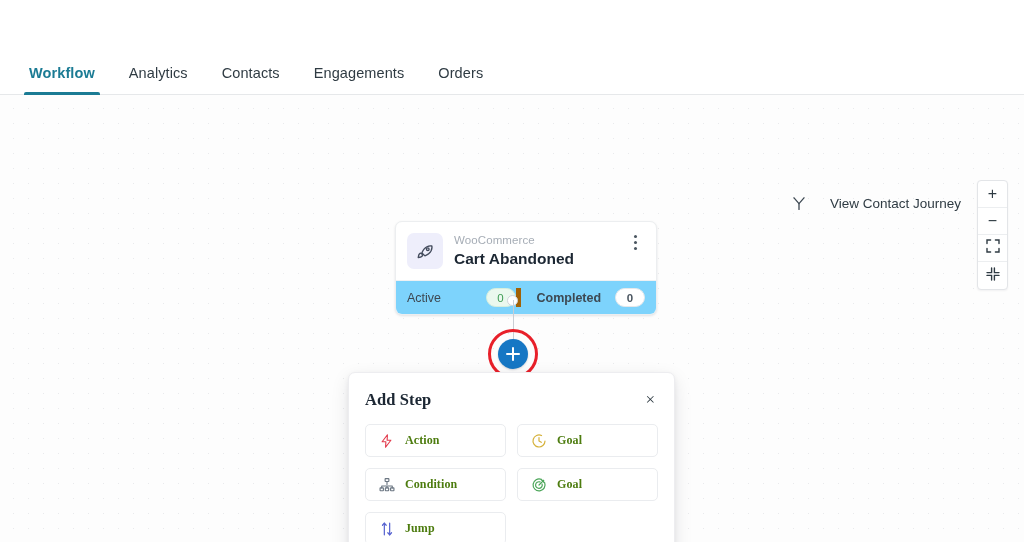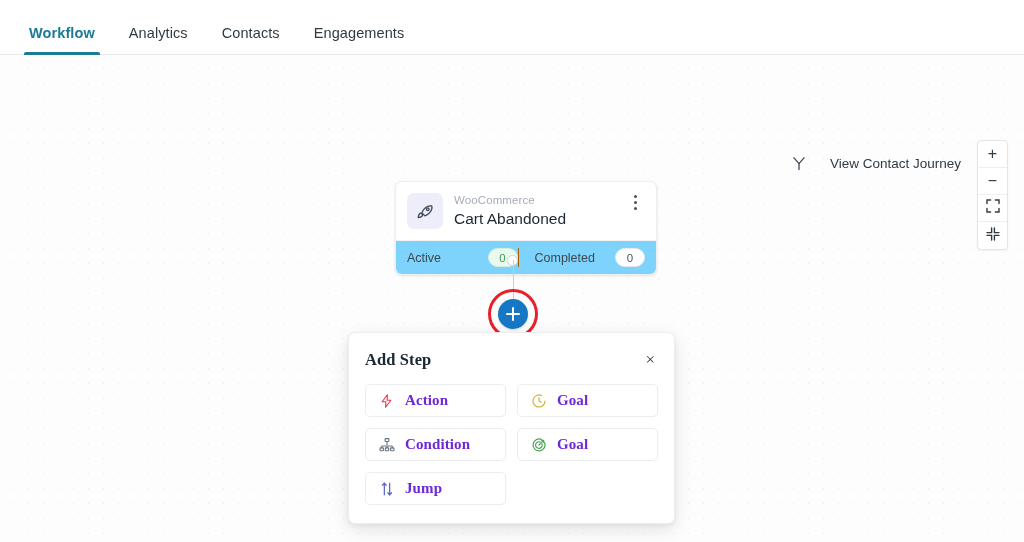--- a/index.html
+++ b/index.html
@@ -2,21 +2,21 @@
 <html><head>
 <meta charset="utf-8">
 <style>
   * { box-sizing: border-box; margin: 0; padding: 0; }
   html, body {
     width: 1024px; height: 542px;
     font-family: "Liberation Sans", sans-serif;
     background: #ffffff;
     overflow: hidden;
   }
-  .app { position: relative; width: 1024px; height: 398px; background:#fff; }
+  .app { position: relative; width: 1024px; height: 398px; background:#fff;margin-top:40px; }
 
   
   .tabbar {
     position: absolute; left:0; top:0; width:1024px; height:55px;
     background:#fff;
     border-bottom: 1px solid #e6e8ea;
     display:flex; align-items:flex-end;
     padding-left: 12px;
   }
   .tab {
@@ -80,42 +80,42 @@
     overflow: hidden;
   }
   .node-top { display:flex; align-items:center; padding: 11px 12px 11px 11px; gap: 11px; }
   .node-iconbox {
     width: 36px; height: 36px; border-radius: 7px;
     background:#eeeefb; flex:none;
     display:flex; align-items:center; justify-content:center;
   }
   .node-text { flex:1; min-width:0; }
   .node-sub { font-size:11.5px; color:#a6adb6; line-height:1.25; letter-spacing:.1px;}
-  .node-title { font-size:15.5px; color:#1c2733; font-weight:400; line-height:1.3; margin-top:1px;}
+  .node-title { font-size:15.5px; color:#1c2733; font-weight:700; line-height:1.3; margin-top:1px;}
   .node-menu {
     width:18px; flex:none; display:flex; flex-direction:column; align-items:center;
     gap:3px; cursor:pointer; padding-bottom: 8px; align-self:flex-start; margin-top:2px;
   }
   .node-menu i { width:3px; height:3px; border-radius:50%; background:#4a5560; display:block;}
   .node-foot {
     display:flex; align-items:center;
     border-top:1px solid #eff1f3;
     background:#7dd3fc;
     padding: 7px 11px; gap: 0;
   }
   .stat { display:flex; align-items:center; flex:1; }
   .stat .lbl { font-size:12.5px; color:#3d4852; flex:1; }
   .pill {
     min-width: 30px; height:19px; padding: 0 8px; border-radius: 10px;
     display:flex; align-items:center; justify-content:center;
     font-size:11.5px;
   }
   .pill.green { background:#eaf8ee; color:#3f9c54; border:1px solid #d6eedd;}
   .pill.plain { background:#fff; color:#4a5560; border:1px solid #e6e8ea;}
-  .stat.second { padding-left: 16px; border-left:1px solid #a16207; }
+  .stat.second { padding-left: 16px; border-left:5px solid #a16207;font-weight:bold; }
 
   
   .connector { position:absolute; left: 513px; top: 205px; width:1px; height: 44px; background:#c9ced4; }
   .conn-dot {
     position:absolute; left: 507px; top: 200px; width: 11px; height: 11px;
     border-radius:50%; background:#fff; border:1px solid #cfd4da;
   }
 
   
   .plus-node {
@@ -144,32 +144,33 @@
   }
   .panel-head { display:flex; align-items:center; justify-content:space-between; margin-bottom: 14px; }
   .panel-title { font-size:16.5px; font-weight:700; color:#1c2733; letter-spacing:.1px;}
   .panel-close { cursor:pointer; font-size:17px; color:#2f3b43; line-height:1; padding:2px 3px;}
   .opt-grid { display:grid; grid-template-columns: 1fr 1fr; gap: 11px 11px; }
   .opt {
     height: 33px; border:1px solid #eaecef; border-radius:5px; background:#fff;
     display:flex; align-items:center; gap:10px; padding: 0 12px; cursor:pointer;
   }
   .opt .oi { width:17px; height:17px; flex:none; display:flex; align-items:center; justify-content:center;}
-  .opt .ol { font-size:15px; color:#6d28d9; font-weight:700; letter-spacing:.1px;}
+  .opt .ol { font-size:12px; color:#4d7c0f; font-weight:700; letter-spacing:.1px;}
 </style>
 </head>
 <body>
 
 <div class="app">
 
   <div class="tabbar">
     <div class="tab active"><span>Workflow</span></div>
     <div class="tab"><span>Analytics</span></div>
     <div class="tab"><span>Contacts</span></div>
     <div class="tab"><span>Engagements</span></div>
+    <div class="tab"><span>Orders</span></div>
   </div>
 
   <div class="canvas">
 
     <div class="view-journey">
       <span>
         <svg width="14" height="15" viewBox="0 0 14 15" fill="none" stroke="#3d4852" stroke-width="1.3" stroke-linecap="round">
           <path d="M2 1.8 L7 7.6 L12 1.8"></path>
           <path d="M7 7.6 L7 13.4"></path>
         </svg>

